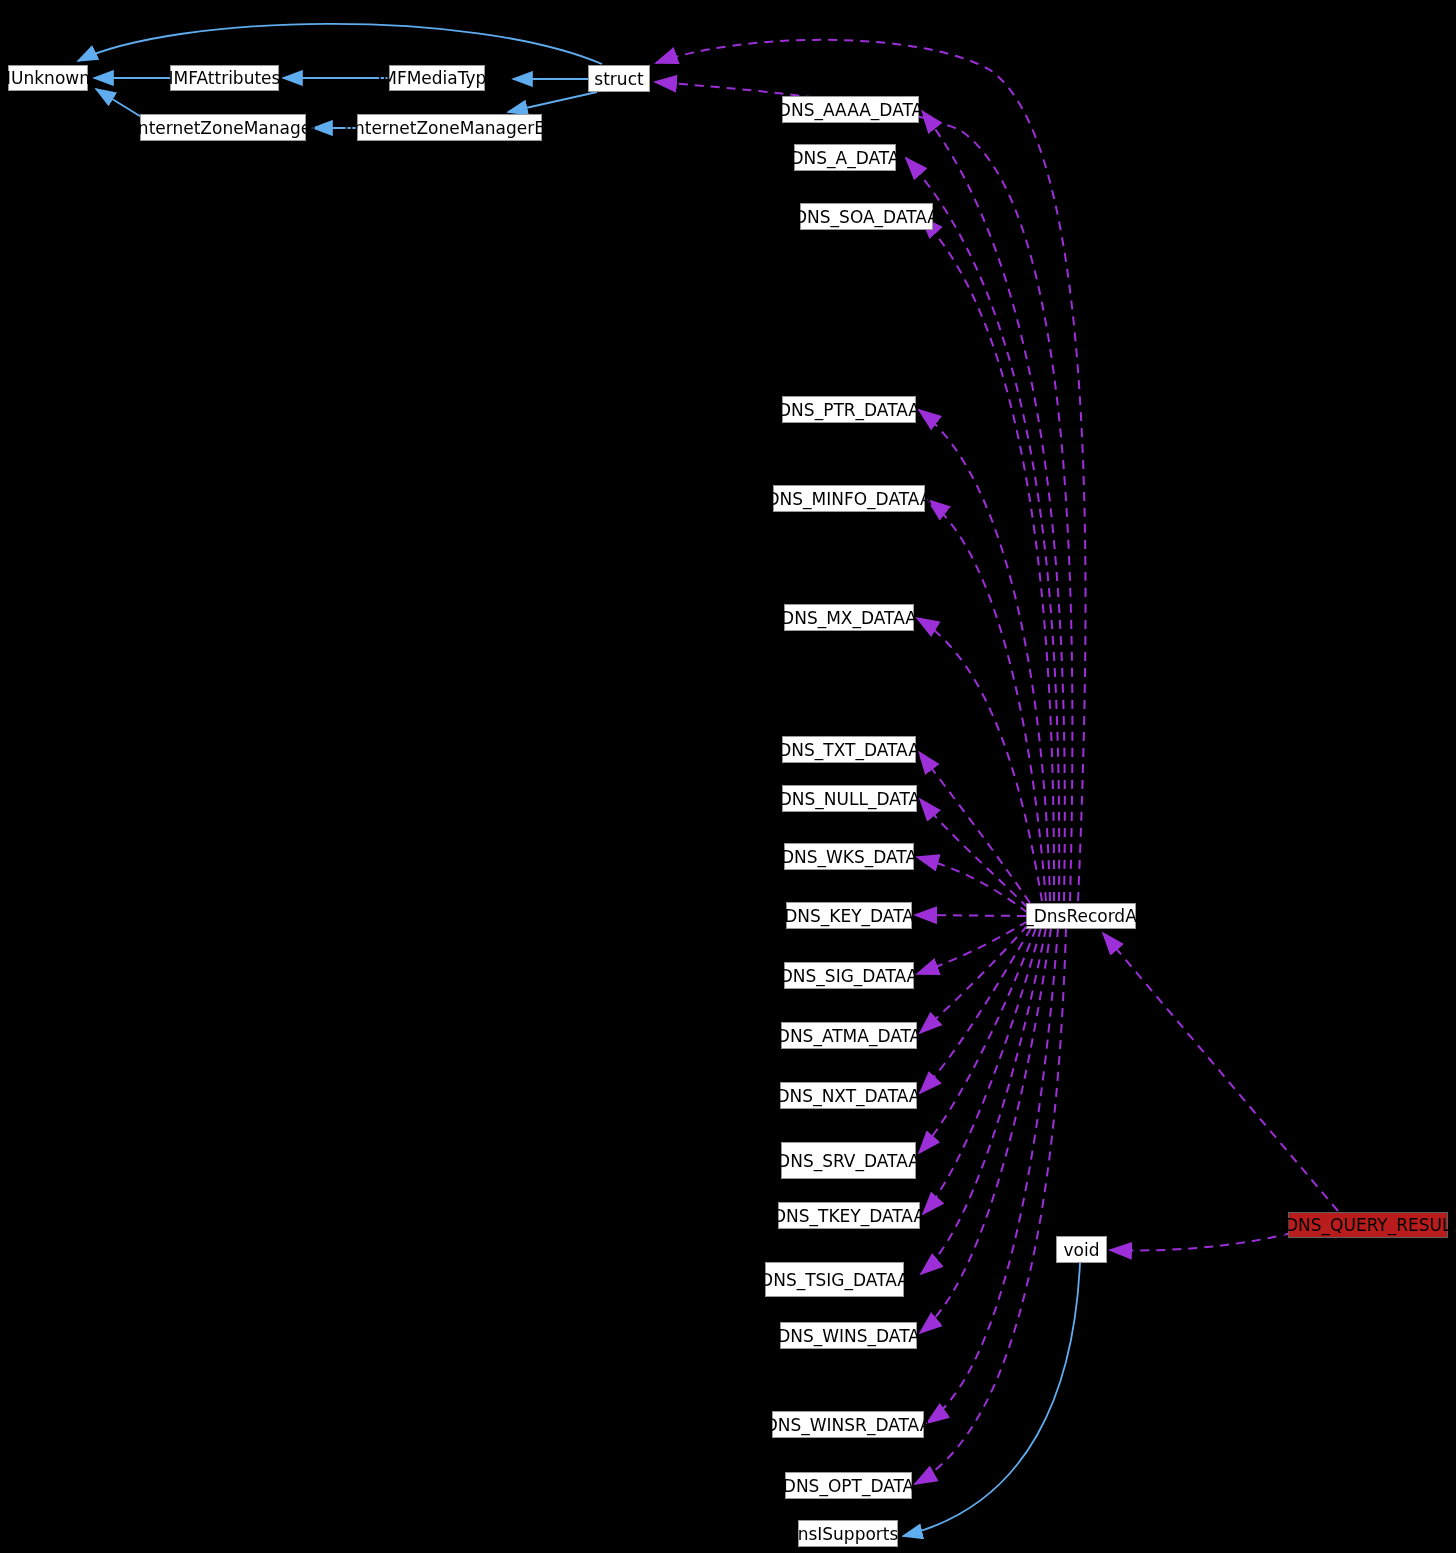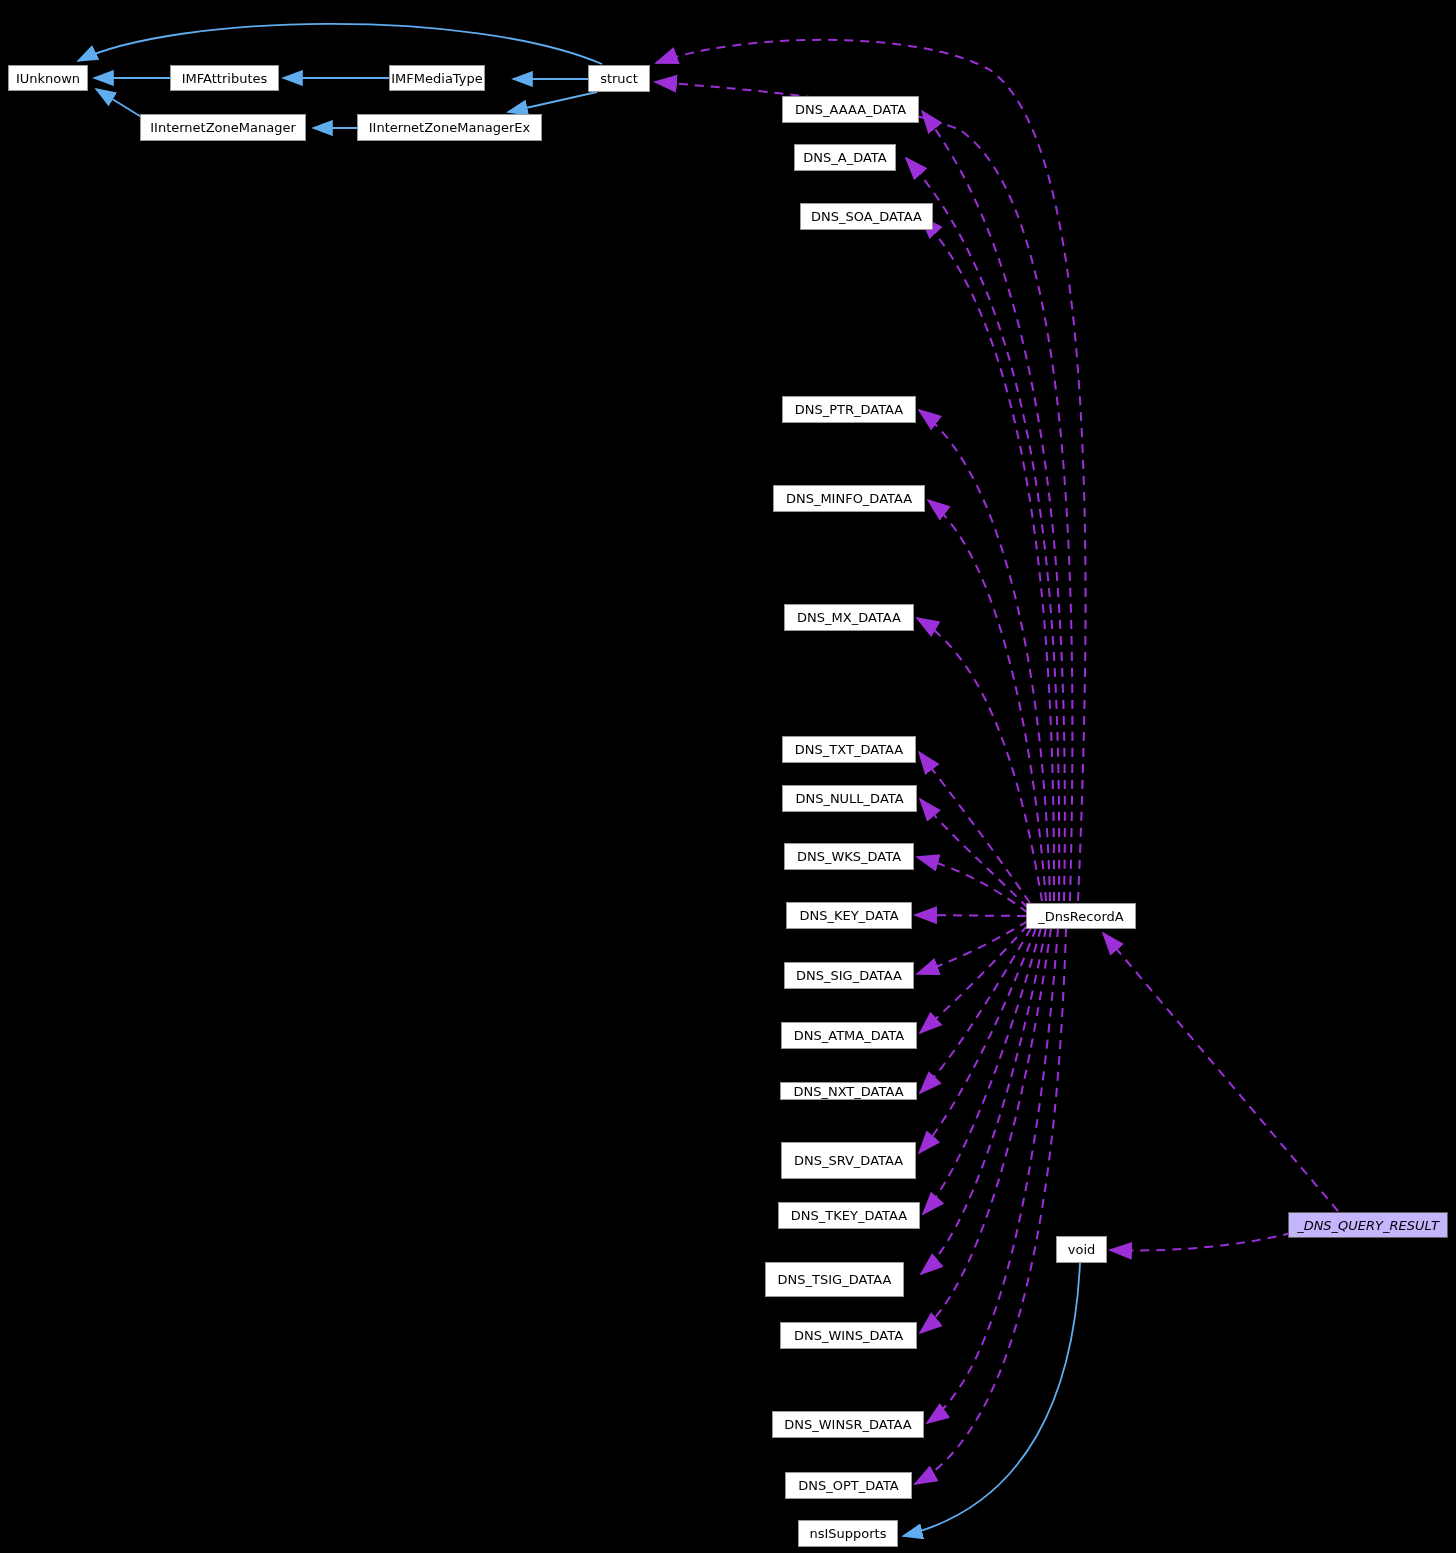--- a/index.html
+++ b/index.html
@@ -13,28 +13,27 @@
   svg.edges{position:absolute;left:0;top:0;width:1456px;height:1553px;}
   .eu{fill:none;stroke:#9D2FD9;stroke-width:2;stroke-dasharray:9 7;}
   .ei{fill:none;stroke:#5FACEF;stroke-width:1.8;}
   .node{
     position:absolute;
     box-sizing:border-box;
     display:flex;align-items:center;justify-content:center;
     background:#ffffff;
     border:1.5px solid #9a9a9a;
     color:#000;
-    font-size:13px;
+    font-size:17px;
     white-space:nowrap;
     z-index:2;
   }
   .node.highlight{
-    background:#c4b5fd;
+    background:#b91c1c;
     border:1.5px solid #5f5f5f;
-    font-style:italic;
   }
 </style>
 </head>
 <body>
 
 <div class="canvas">
 
   <svg class="edges">
     <defs>
       <marker id="arrow-b" viewBox="0 0 12 9" refX="11" refY="4.5" markerWidth="12" markerHeight="9" orient="auto">
@@ -91,21 +90,21 @@
   <div class="node" style="left:800px;top:203px;width:133px;height:27px">DNS_SOA_DATAA</div>
   <div class="node" style="left:782px;top:396px;width:134px;height:27px">DNS_PTR_DATAA</div>
   <div class="node" style="left:773px;top:485px;width:152px;height:27px">DNS_MINFO_DATAA</div>
   <div class="node" style="left:784px;top:604px;width:130px;height:27px">DNS_MX_DATAA</div>
   <div class="node" style="left:782px;top:736px;width:134px;height:27px">DNS_TXT_DATAA</div>
   <div class="node" style="left:782px;top:785px;width:135px;height:27px">DNS_NULL_DATA</div>
   <div class="node" style="left:784px;top:843px;width:130px;height:27px">DNS_WKS_DATA</div>
   <div class="node" style="left:786px;top:902px;width:126px;height:27px">DNS_KEY_DATA</div>
   <div class="node" style="left:784px;top:962px;width:130px;height:27px">DNS_SIG_DATAA</div>
   <div class="node" style="left:781px;top:1022px;width:136px;height:27px">DNS_ATMA_DATA</div>
-  <div class="node" style="left:780px;top:1082px;width:137px;height:18px">DNS_NXT_DATAA</div>
+  <div class="node" style="left:780px;top:1082px;width:137px;height:27px">DNS_NXT_DATAA</div>
   <div class="node" style="left:781px;top:1142px;width:135px;height:37px">DNS_SRV_DATAA</div>
   <div class="node" style="left:778px;top:1202px;width:142px;height:27px">DNS_TKEY_DATAA</div>
   <div class="node" style="left:765px;top:1262px;width:139px;height:35px">DNS_TSIG_DATAA</div>
   <div class="node" style="left:780px;top:1322px;width:137px;height:27px">DNS_WINS_DATA</div>
   <div class="node" style="left:772px;top:1411px;width:152px;height:27px">DNS_WINSR_DATAA</div>
   <div class="node" style="left:785px;top:1472px;width:127px;height:27px">DNS_OPT_DATA</div>
   <div class="node" style="left:798px;top:1520px;width:100px;height:27px">nsISupports</div>
 
   <div class="node" style="left:1026px;top:903px;width:110px;height:26px">_DnsRecordA</div>
   <div class="node" style="left:1056px;top:1236px;width:51px;height:27px">void</div>

